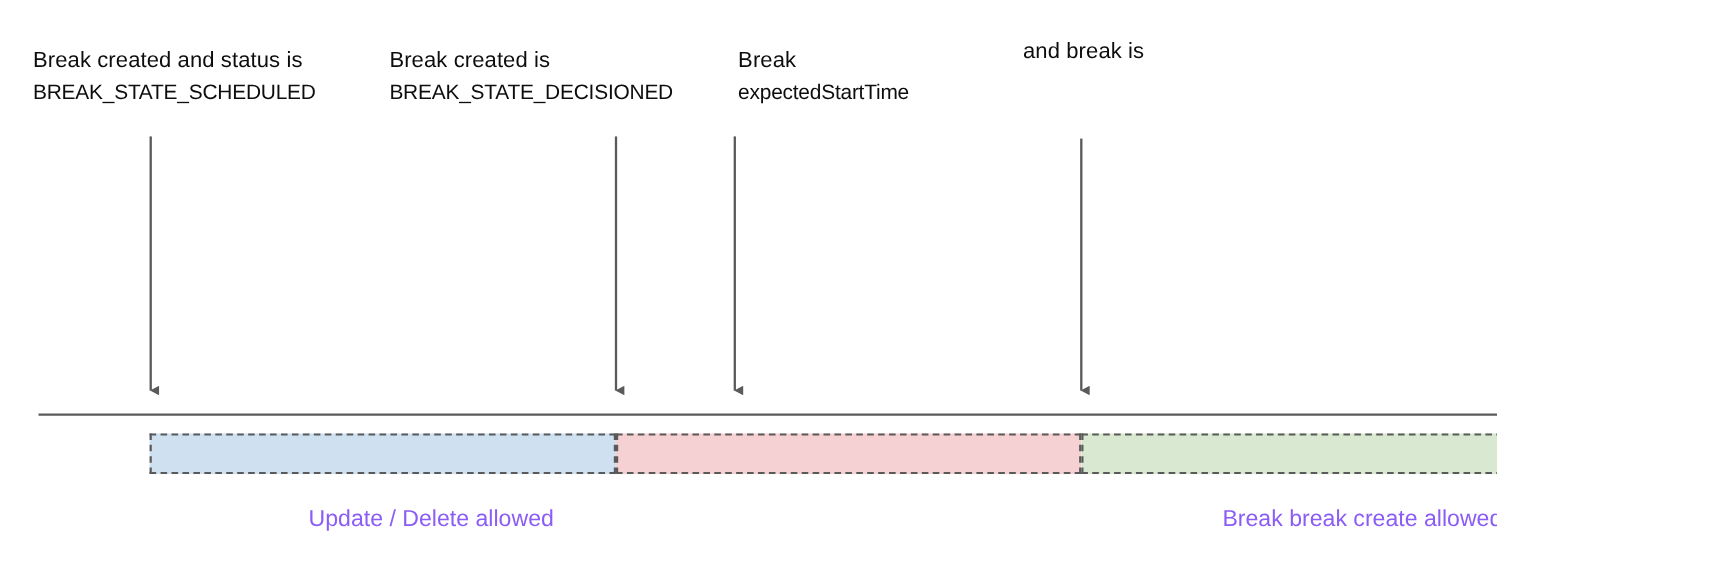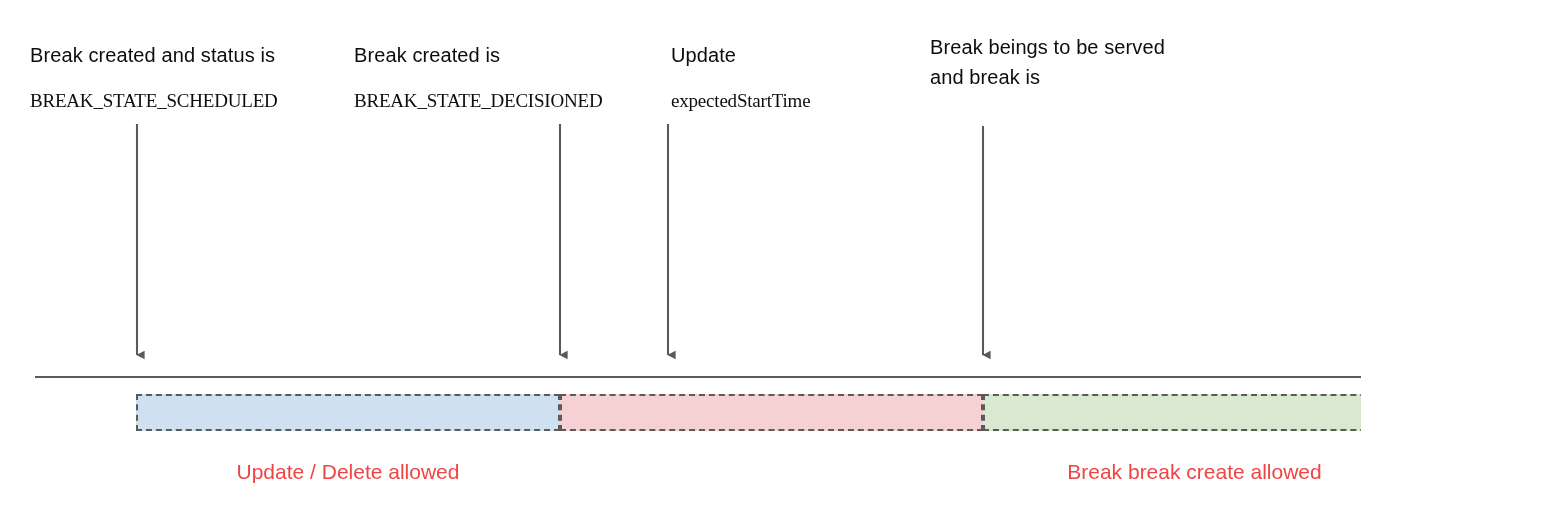--- a/index.html
+++ b/index.html
@@ -27,24 +27,23 @@
     font-size: 20px;
     line-height: 30px;
     color: #0d0d0d;
     white-space: nowrap;
     letter-spacing: 0.1px;
   }
   .annot .ln {
     display: block;
   }
   .annot .mono {
-    font-family: Liberation Serif, serif;
+    font-family: Liberation Sans, sans-serif;
     font-size: 19px;
     letter-spacing: -0.2px;
-    margin-top: 16px;
   }
 
   .annot-1 { left: 30px;  top: 40px; }
   .annot-2 { left: 354px; top: 40px; }
   .annot-3 { left: 671px; top: 40px; }
   .annot-4 { left: 930px; top: 32px; }
 
   
   #marker-layer, #axis-layer {
     position: absolute;
@@ -80,48 +79,48 @@
     box-sizing: border-box;
     border: 2px dashed #5a5a5a;
   }
 
   
   .caption {
     position: absolute;
     top: 459px;
     font-size: 21px;
     line-height: 26px;
-    color: #ef4444;
+    color: #8b5cf6;
     text-align: center;
     white-space: nowrap;
     transform: translateX(-50%);
+    margin-left: 44px;
   }
 </style>
 </head>
 <body>
 
 <div id="diagram">
 
   <div class="annot annot-1">
     <span class="ln">Break created and status is</span>
     <span class="ln mono">BREAK_STATE_SCHEDULED</span>
   </div>
 
   <div class="annot annot-2">
     <span class="ln">Break created is</span>
     <span class="ln mono">BREAK_STATE_DECISIONED</span>
   </div>
 
   <div class="annot annot-3">
-    <span class="ln">Update</span>
+    <span class="ln">Break</span>
     <span class="ln mono">expectedStartTime</span>
   </div>
 
   <div class="annot annot-4">
-    <span class="ln">Break beings to be served</span>
     <span class="ln">and break is</span>
   </div>
 
   <svg id="marker-layer" viewBox="0 0 1558 520" width="1558" height="520">
     <defs>
       <marker id="down-head" markerWidth="9" markerHeight="9" refX="4.5" refY="8" orient="auto" markerUnits="userSpaceOnUse">
         <path d="M0.2,0.4 L8.8,0.4 L4.5,8.6 Z" fill="#5a5a5a"></path>
       </marker>
       <marker id="right-head" markerWidth="11" markerHeight="10" refX="10" refY="5" orient="auto" markerUnits="userSpaceOnUse">
         <path d="M0.3,0.3 L10.6,5 L0.3,9.7 Z" fill="#5a5a5a"></path>

